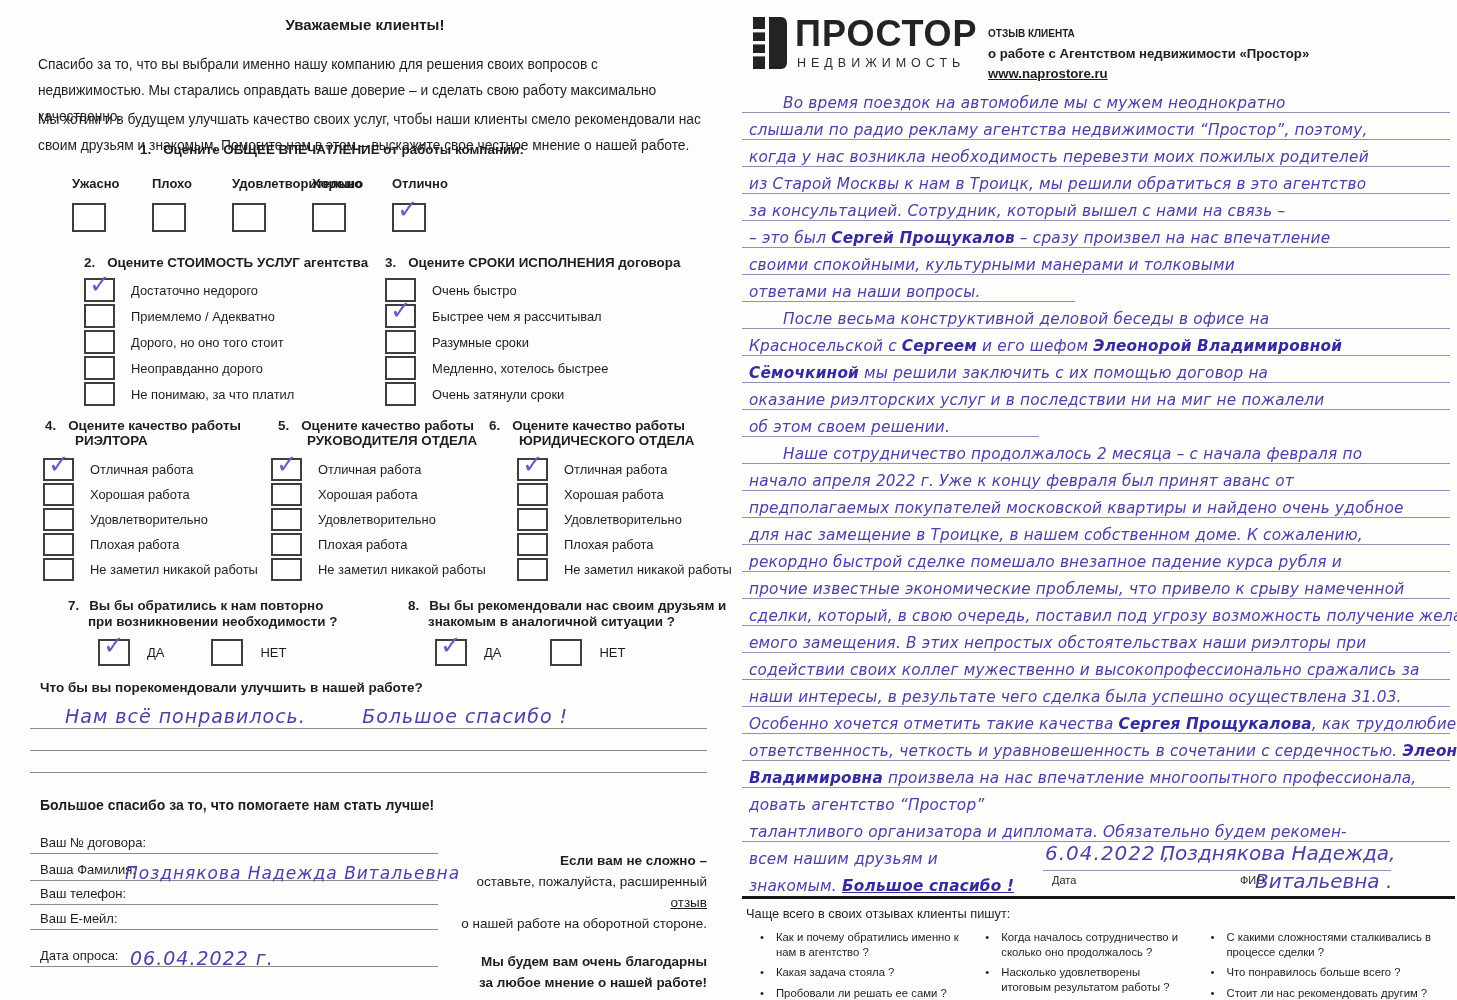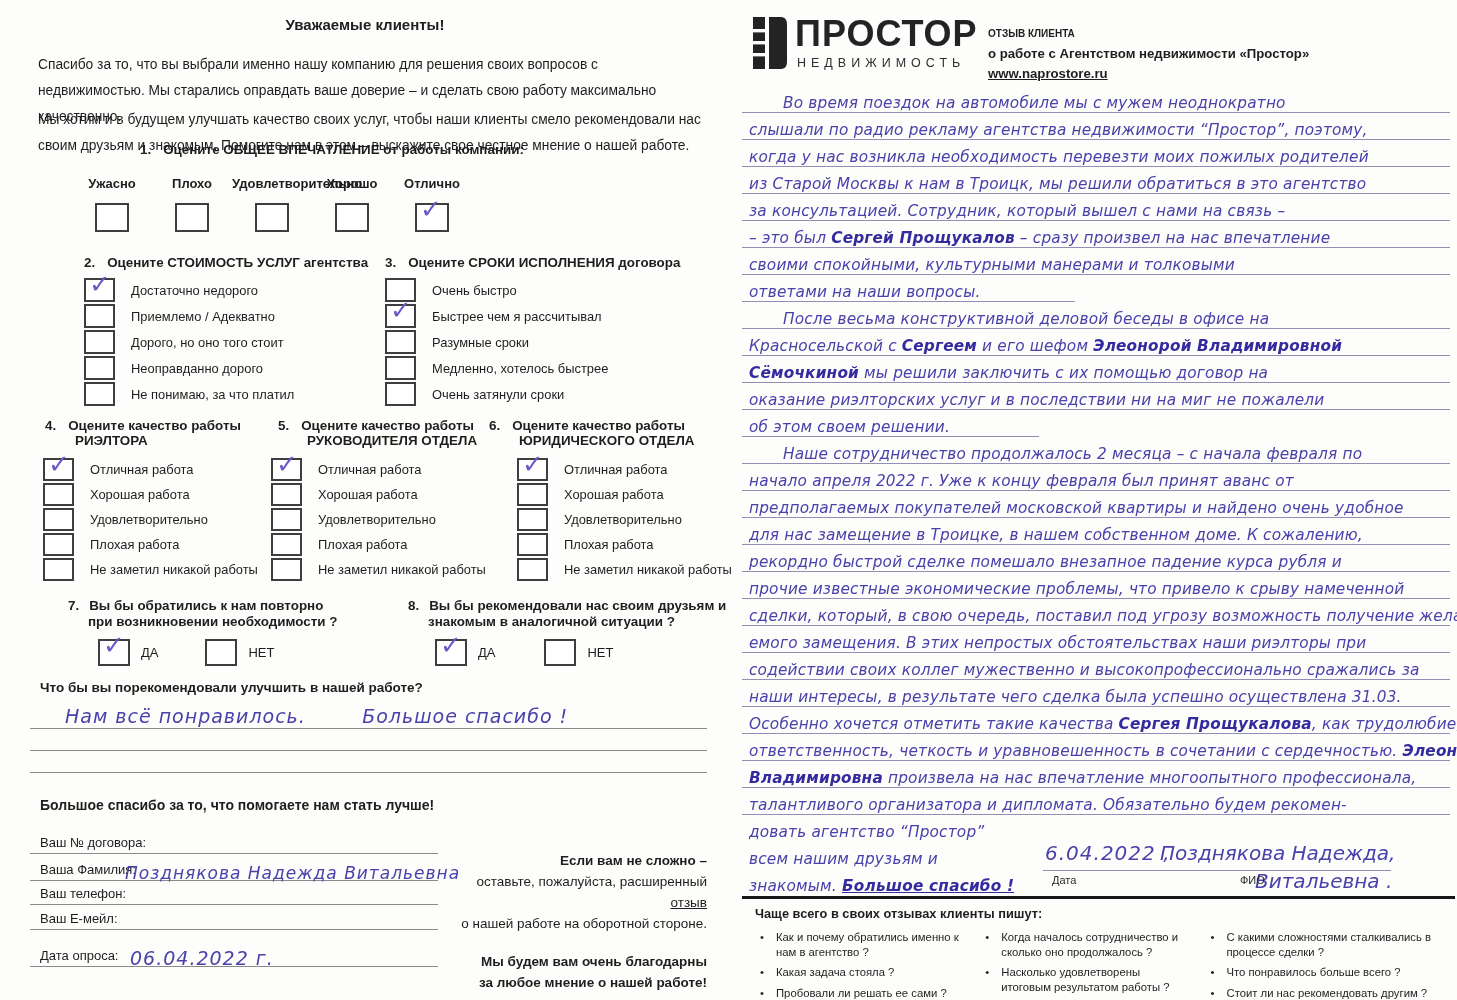--- a/index.html
+++ b/index.html
@@ -9,36 +9,36 @@
   .abs{position:absolute}
   .b{font-weight:bold}
   .hand{font-family:"DejaVu Sans",sans-serif;font-style:italic;color:var(--hw)}
   
   .ltitle{left:0;top:16px;width:730px;text-align:center;font-size:15px;font-weight:bold}
   .intro{width:668px;left:38px;font-size:13.8px;line-height:26px}
   .qhead{font-size:13.4px;font-weight:bold;white-space:nowrap}
   .qnum{font-weight:bold}
   .qtitle{margin-left:12px}
   .ratings{display:flex;justify-content:space-between;width:400px}
-  .rcol{width:80px;text-align:center}
+  .rcol{width:80px;}
   .rlabel{font-size:13px;font-weight:bold;white-space:nowrap;height:18px}
   .cb{display:inline-block;border:2px solid #3e3e3e;background:#fff;position:relative;vertical-align:middle}
   .rcb{width:30px;height:25px;margin-top:9px}
   .check{position:absolute;left:3px;top:-9px;font-family:"DejaVu Sans",sans-serif;font-style:italic;font-weight:bold;font-size:26px;color:var(--check);line-height:1}
   .opts{margin-top:8px}
   .orow{display:flex;align-items:center;margin-bottom:2px}
   .orow .cb{width:27px;height:20px;flex:0 0 auto}
   .q456 .orow .cb{height:19px}
   .olabel{margin-left:16px;font-size:12.9px;white-space:nowrap}
   .qt2{margin-left:32px;font-size:13.4px;font-weight:bold}
   .q78t{margin-left:10px;font-size:13.4px;font-weight:bold}
   .q78l2{margin-left:20px;font-size:13.4px;font-weight:bold}
   .yn{margin-top:10px;display:flex;align-items:center}
   .yn .cb{width:28px;height:23px}
-  .ynlabel{margin-left:11px;font-size:13px}
+  .ynlabel{margin-left:17px;font-size:13px}
   .ansline{height:30px;border-bottom:1px solid var(--ruleg);position:relative}
   .emptyline{height:21px;border-bottom:1px solid var(--ruleg)}
   .answr{position:absolute;left:35px;bottom:1px;font-size:19px;letter-spacing:1px;white-space:pre}
   .fieldrow{position:relative;border-bottom:1px solid var(--ruleg)}
   .flabel{position:absolute;left:10px;bottom:3px;font-size:13px;white-space:nowrap}
   .fval{position:absolute;bottom:-3px;white-space:nowrap}
   .aside{width:267px;text-align:right;font-size:13.5px;line-height:21px}
   .aside .u{text-decoration:underline}
   .arrows{font-size:17px;letter-spacing:2px;font-weight:bold;margin-top:6px}
   
@@ -56,21 +56,21 @@
   .rtext.ind{left:38px}
   .rname{font-weight:bold;color:var(--hwb)}
   .runder{text-decoration:underline}
   .sig{width:415px;height:58px}
   .sigrule{position:absolute;left:3px;top:27px;width:348px;height:1px;background:var(--ruleb)}
   .sigdate{position:absolute;left:5px;top:-2px;font-size:20px;letter-spacing:1px}
   .signame{position:absolute;left:120px;top:-2px;font-size:20px}
   .signame2{position:absolute;left:215px;top:26px;font-size:20px}
   .siglab{position:absolute;top:31px;font-size:11px;color:#2a2a2a}
   .footer{width:713px;border-top:3px solid #161616;padding-top:7px}
-  .ftitle{font-size:12.8px;font-weight:bold;margin-left:13px}
+  .ftitle{font-size:12.8px;font-weight:normal;margin-left:4px}
   .fcols{display:flex;margin-top:9px;margin-left:18px}
   .fcol{margin-right:18px}
   .fitem{position:relative;padding-left:16px;font-size:11.3px;line-height:14.5px;margin-bottom:6px}
   .fitem .dot{position:absolute;left:0;top:0}
 </style>
 </head>
 <body style="--ink: #1e1e1e; --hw: #4a41aa; --hwb: #342b9e; --check: #6d59c8; --ruleg: #8a8a8a; --ruleb: #938fb4;">
 
 <div class="page">
 
@@ -456,25 +456,25 @@
       </div>
       <div class="rline">
         <span class="rule" style="width: 100%;"></span>
         <span class="rtext hand"><span>ответственность, четкость и уравновешенность в сочетании с сердечностью. </span><span class="rname">Элеонора</span></span>
       </div>
       <div class="rline">
         <span class="rule" style="width: 100%;"></span>
         <span class="rtext hand"><span class="rname">Владимировна</span><span> произвела на нас впечатление многоопытного профессионала,</span></span>
       </div>
       <div class="rline">
+        <span class="rtext hand"><span>довать агентство “Простор”</span></span>
+      </div>
+      <div class="rline">
         <span class="rule" style="width: 100%;"></span>
         <span class="rtext hand"><span>талантливого организатора и дипломата. Обязательно будем рекомен-</span></span>
-      </div>
-      <div class="rline">
-        <span class="rtext hand"><span>довать агентство “Простор”</span></span>
       </div>
       <div class="rline">
         <span class="rtext hand"><span>всем нашим друзьям и</span></span>
       </div>
       <div class="rline">
         <span class="rtext hand"><span>знакомым. </span><span class="rname runder">Большое спасибо !</span></span>
       </div>
     </div>
 
   <div class="abs sig" style="left:1040px;top:843px">

